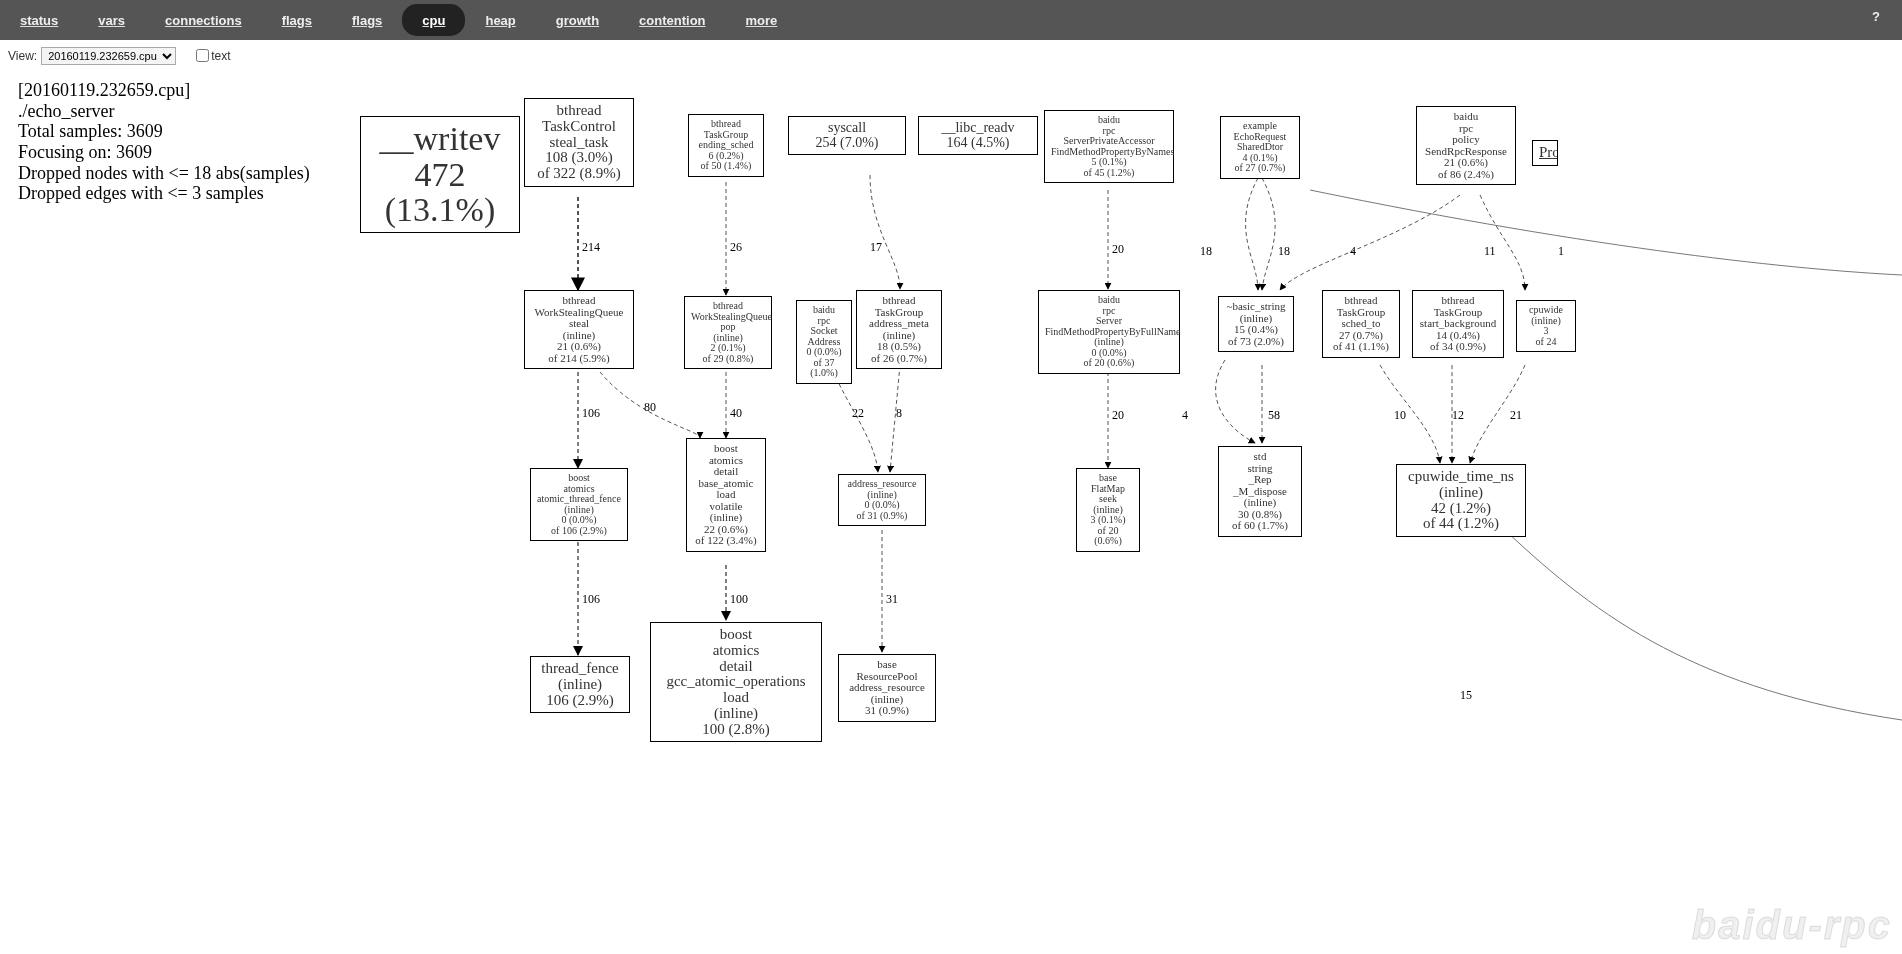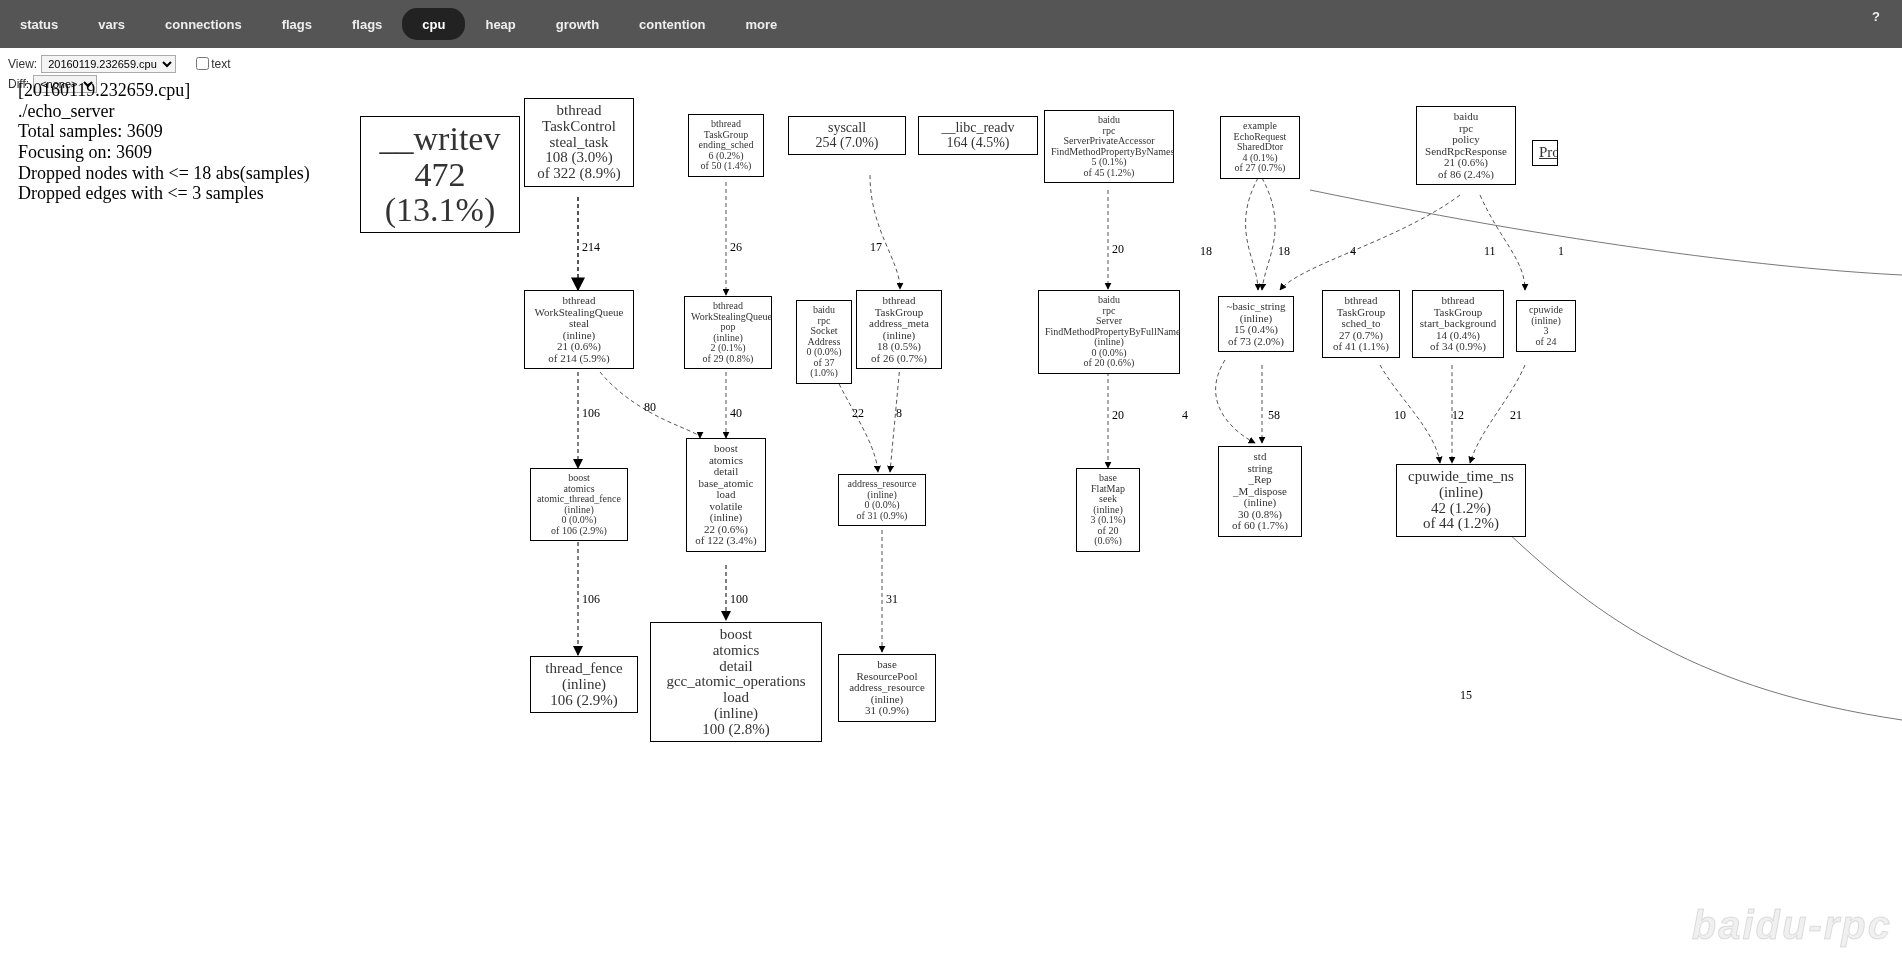--- a/index.html
+++ b/index.html
@@ -1,16 +1,16 @@
 <!DOCTYPE html>
 <html><head>
 <meta charset="utf-8">
 <style>
   html,body{margin:0;padding:0;font-family:Arial,Helvetica,sans-serif;font-size:13px;color:#333;background:#fff;width:1902px;height:954px;overflow:hidden;}
-  .navbar{background:#555;height:48px;display:flex;align-items:center;color:#ddd;font-size:13px;position:relative;}
+  .navbar{background:#555;height:40px;display:flex;align-items:center;color:#ddd;font-size:13px;position:relative;text-decoration:underline;}
   .nav-item{padding:0 20px;height:32px;display:flex;align-items:center;cursor:pointer;color:#eee;font-weight:bold;}
   .nav-item.active{background:#222;color:#fff;border-radius:15px;}
   .nav-help{position:absolute;right:12px;top:0;height:32px;display:flex;align-items:center;cursor:pointer;color:#eee;font-weight:bold;padding:0 10px;}
   .controls{padding:6px 8px;font-size:12px;color:#333;}
   .controls label{margin-right:4px;}
   .controls select{font-size:11px;border:1px solid #aaa;background:#f4f4f4;padding:1px 2px;}
   .controls input[type=checkbox]{vertical-align:middle;margin-left:20px;margin-right:2px;}
   .controls .row{display:flex;align-items:center;margin-bottom:2px;}
   .summary{position:absolute;left:18px;top:80px;font-family:"Times New Roman",serif;font-size:18px;line-height:1.15;color:#000;}
   .summary div{white-space:nowrap;}
@@ -41,24 +41,20 @@
   <div class="nav-item">more</div>
   <div class="nav-help">?</div>
 </div>
 
 <div class="controls">
   <div class="row">
     <label>View:</label>
     <select><option>20160119.232659.cpu</option></select>
     <input type="checkbox" style="">
     <span>text</span>
-  </div>
-  <div class="row">
-    <label>Diff:</label>
-    <select><option>&lt;none&gt;</option></select>
   </div>
 </div>
 
 <div class="summary">
   <div>[20160119.232659.cpu]</div>
   <div>./echo_server</div>
   <div>Total samples: 3609</div>
   <div>Focusing on: 3609</div>
   <div>Dropped nodes with &lt;= 18 abs(samples)</div>
   <div>Dropped edges with &lt;= 3 samples</div>
@@ -126,21 +122,21 @@
 <div class="node small" style="left:1412px;top:290px;width:92px;">bthread<br>TaskGroup<br>start_background<br>14 (0.4%)<br>of 34 (0.9%)</div>
 <div class="node tiny" style="left:1516px;top:300px;width:60px;overflow:hidden;">cpuwide<br>(inline)<br>3<br>of 24</div>
 
 <div class="node tiny" style="left:530px;top:468px;width:98px;">boost<br>atomics<br>atomic_thread_fence<br>(inline)<br>0 (0.0%)<br>of 106 (2.9%)</div>
 <div class="node small" style="left:686px;top:438px;width:80px;">boost<br>atomics<br>detail<br>base_atomic<br>load<br>volatile<br>(inline)<br>22 (0.6%)<br>of 122 (3.4%)</div>
 <div class="node tiny" style="left:838px;top:474px;width:88px;">address_resource<br>(inline)<br>0 (0.0%)<br>of 31 (0.9%)</div>
 <div class="node tiny" style="left:1076px;top:468px;width:64px;">base<br>FlatMap<br>seek<br>(inline)<br>3 (0.1%)<br>of 20 (0.6%)</div>
 <div class="node small" style="left:1218px;top:446px;width:84px;">std<br>string<br>_Rep<br>_M_dispose<br>(inline)<br>30 (0.8%)<br>of 60 (1.7%)</div>
 <div class="node mid" style="left:1396px;top:464px;width:130px;">cpuwide_time_ns<br>(inline)<br>42 (1.2%)<br>of 44 (1.2%)</div>
 
-<div class="node mid" style="left:530px;top:656px;width:108px;">thread_fence<br>(inline)<br>106 (2.9%)</div>
+<div class="node mid" style="left:530px;top:656px;width:100px;">thread_fence<br>(inline)<br>106 (2.9%)</div>
 <div class="node mid" style="left:650px;top:622px;width:172px;">boost<br>atomics<br>detail<br>gcc_atomic_operations<br>load<br>(inline)<br>100 (2.8%)</div>
 <div class="node small" style="left:838px;top:654px;width:98px;">base<br>ResourcePool<br>address_resource<br>(inline)<br>31 (0.9%)</div>
 
 <div class="edge-label" style="left:582px;top:240px;">214</div>
 <div class="edge-label" style="left:730px;top:240px;">26</div>
 <div class="edge-label" style="left:870px;top:240px;">17</div>
 <div class="edge-label" style="left:1112px;top:242px;">20</div>
 <div class="edge-label" style="left:1200px;top:244px;">18</div>
 <div class="edge-label" style="left:1278px;top:244px;">18</div>
 <div class="edge-label" style="left:1350px;top:244px;">4</div>

